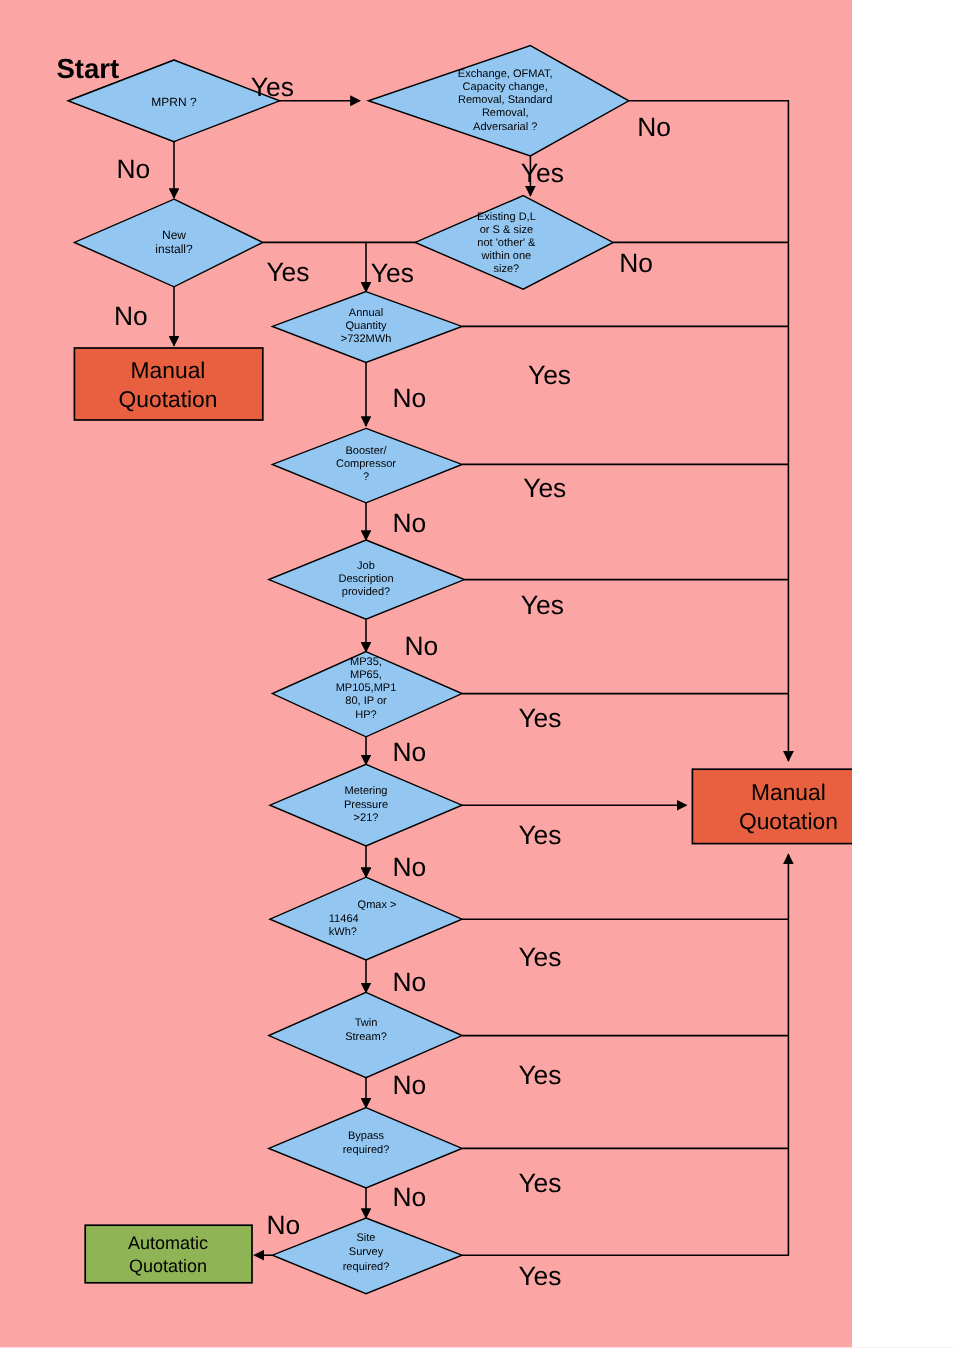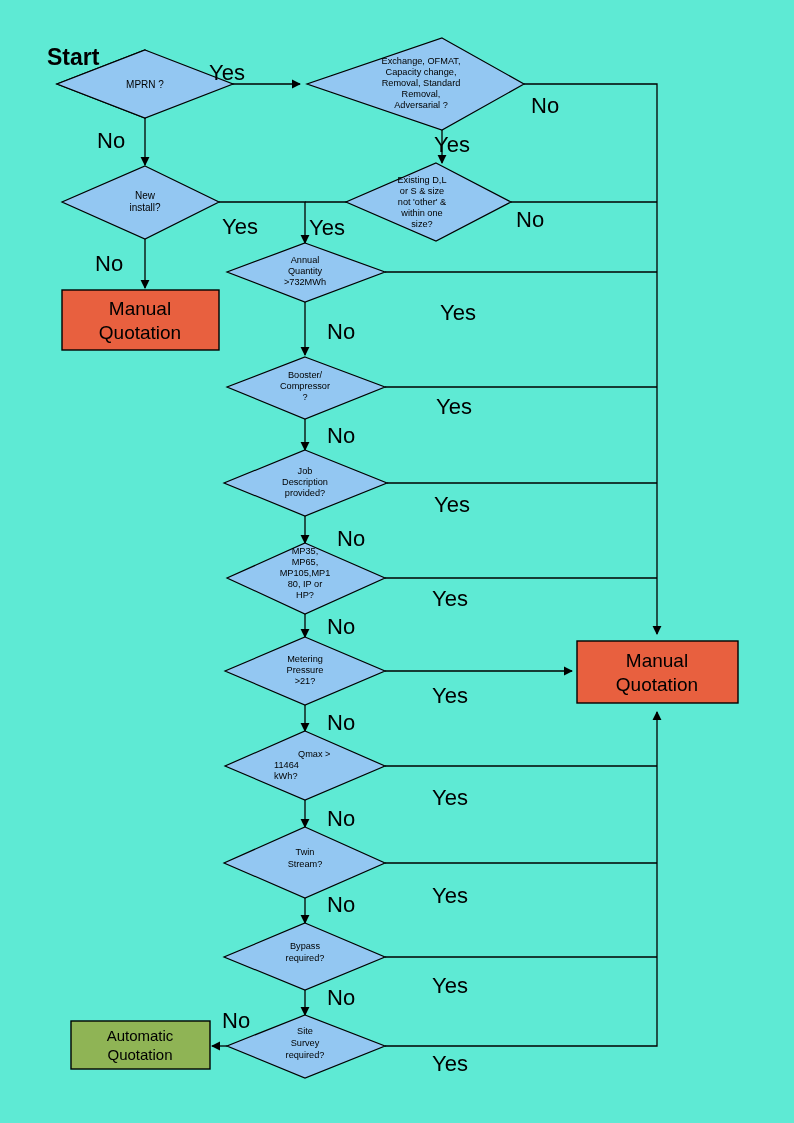--- a/index.html
+++ b/index.html
@@ -1,17 +1,17 @@
 <!DOCTYPE html>
 <html><head>
 <meta charset="utf-8">
 <style>
   html,body{margin:0;padding:0;background:#ffffff;}
   body{width:794px;height:1123px;font-family:"Liberation Sans",sans-serif;}
-  #chart-root{position:relative;width:794px;height:1123px;overflow:hidden;background:#5eead4;}
+  #chart-root{position:relative;width:710px;height:1123px;overflow:hidden;background:#fca5a5;}
   svg{display:block;}
   .diamond{fill:#93C7F2;stroke:#000000;stroke-width:1.2;}
   .proc-manual{fill:#E8603F;stroke:#000000;stroke-width:1.4;}
   .proc-auto{fill:#8FB455;stroke:#000000;stroke-width:1.4;}
   .edge{stroke:#000000;stroke-width:1.3;fill:none;}
   .node-text{font-family:"Liberation Sans",sans-serif;font-size:10px;fill:#000;text-anchor:middle;}
   .node-text-sm{font-family:"Liberation Sans",sans-serif;font-size:9.2px;fill:#000;text-anchor:middle;}
   .box-text{font-family:"Liberation Sans",sans-serif;font-size:19px;fill:#000;text-anchor:middle;}
   .box-text-sm{font-family:"Liberation Sans",sans-serif;font-size:15px;fill:#000;text-anchor:middle;}
   .edge-label{font-family:"Liberation Sans",sans-serif;font-size:22px;fill:#000;}

